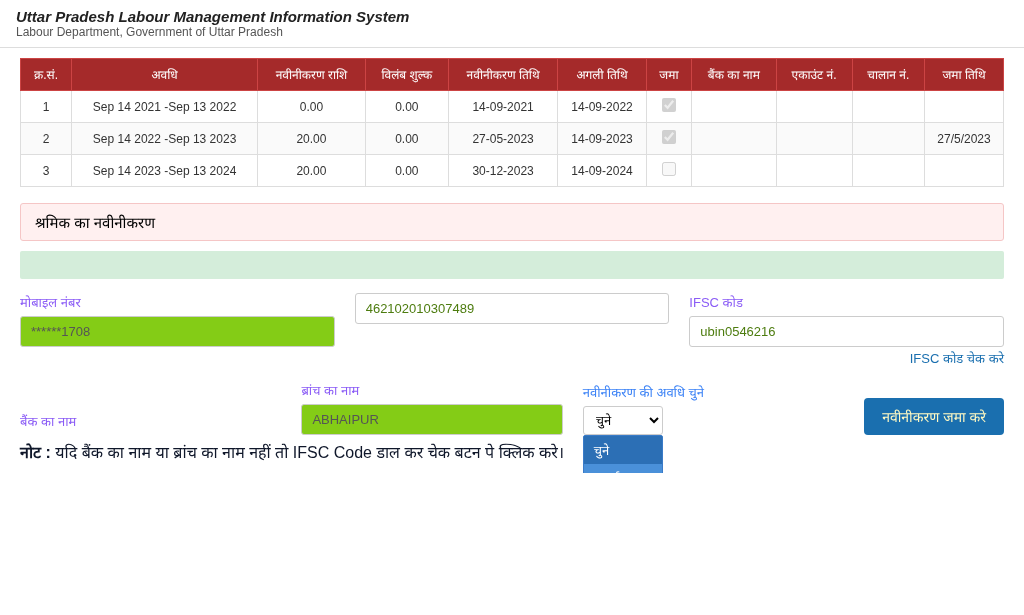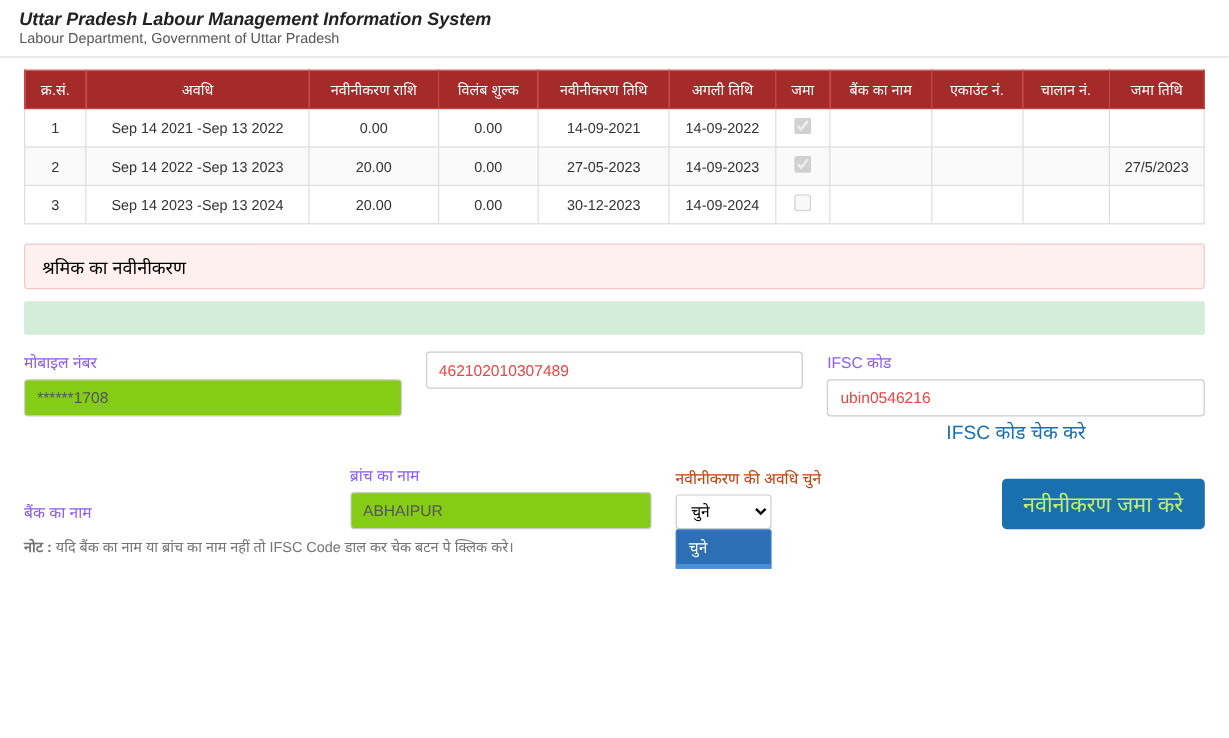--- a/index.html
+++ b/index.html
@@ -83,42 +83,42 @@
       font-size: 13px;
       margin-bottom: 5px;
       color: #8b5cf6;
     }
     .form-group input, .form-group select {
       padding: 7px 10px;
       border: 1px solid #ccc;
       border-radius: 3px;
       font-size: 13px;
       background: #fff;
-      color: #ef4444;
+      color: #4d7c0f;
     }
     .form-group input[readonly] {
       background: #84cc16;
       color: #555;
     }
     .ifsc-check-link {
-      text-align: center;
+      text-align: right;
       color: #1a6faf;
-      font-size: 16px;
+      font-size: 13px;
       margin-top: 2px;
       cursor: pointer;
     }
     .dropdown-group {
       flex: 1;
       display: flex;
       flex-direction: column;
     }
     .dropdown-group label {
       font-size: 13px;
       margin-bottom: 5px;
-      color: #c2410c;
+      color: #3b82f6;
     }
     .dropdown-wrapper {
       position: relative;
       display: inline-block;
     }
     .dropdown-select {
       padding: 5px 8px;
       border: 1px solid #ccc;
       border-radius: 3px;
       font-size: 13px;
@@ -139,34 +139,34 @@
       padding: 5px 10px;
       color: #fff;
       font-size: 13px;
       cursor: pointer;
       background: #4a90d9;
     }
     .dropdown-menu .dropdown-item.active {
       background: #2c6fb5;
     }
     .note-text {
-      color: #737373;
-      font-size: 12px;
+      color: #0f172a;
+      font-size: 16px;
       margin-top: 6px;
     }
     .note-text span.bold {
       font-weight: bold;
     }
     .submit-btn {
       background: #1a6faf;
-      color: #bef264;
+      color: #fef9c3;
       padding: 9px 18px;
       border: none;
       border-radius: 4px;
-      font-size: 18px;
+      font-size: 14px;
       cursor: pointer;
       white-space: nowrap;
       margin-top: 14px;
       align-self: flex-end;
     }
     .row-with-btn {
       display: flex;
       gap: 20px;
       align-items: flex-end;
     }

